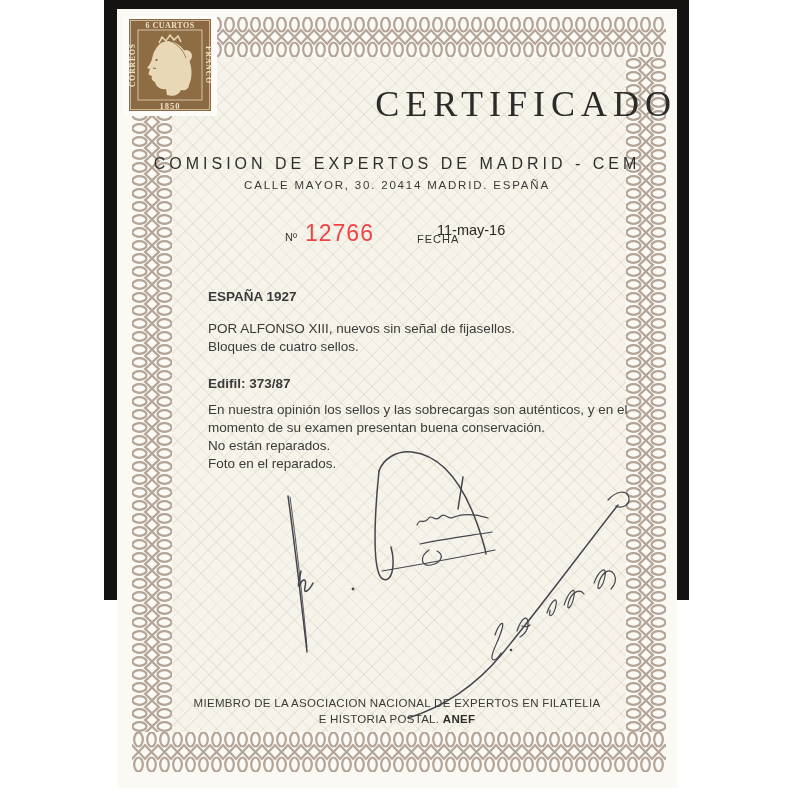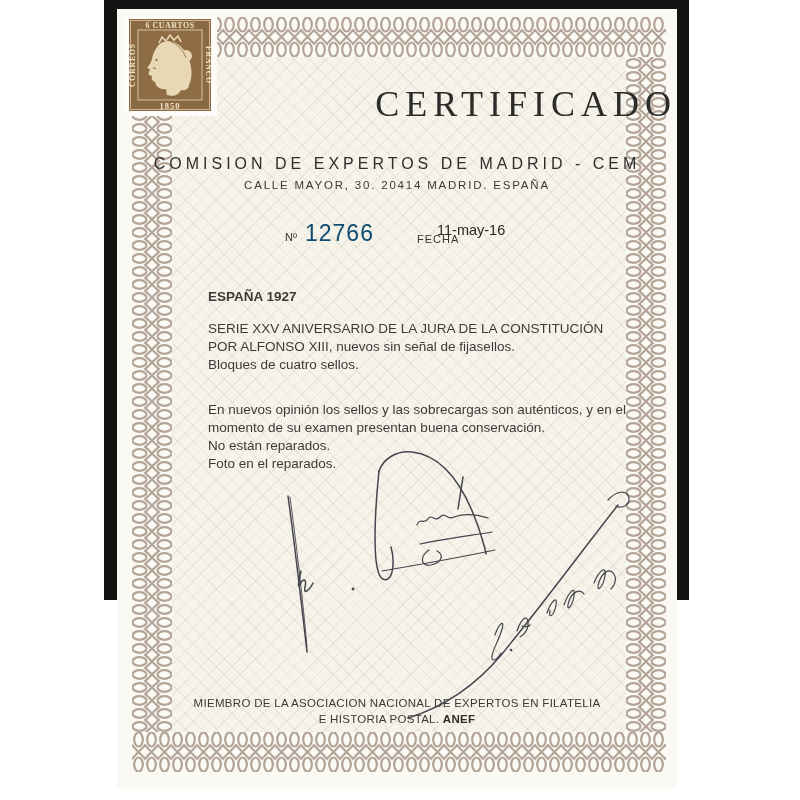--- a/index.html
+++ b/index.html
@@ -17,21 +17,21 @@
   .band-left{left:15px;top:48px;}
   .band-right{left:509px;top:48px;}
   .stamp{position:absolute;left:6px;top:7px;width:94px;height:100px;}
   .title{position:absolute;left:0;top:74px;width:560px;text-align:right;
     font-family:"Liberation Serif",serif;font-size:36px;letter-spacing:6px;color:#2b2b29;}
   .org{position:absolute;left:0;top:146px;width:560px;text-align:center;
     font-size:16px;letter-spacing:4px;color:#2e2e2c;}
   .address{position:absolute;left:0;top:170px;width:560px;text-align:center;
     font-size:11.5px;letter-spacing:1.8px;color:#3a3a38;}
   .num-label{position:absolute;left:168px;top:222px;font-size:11px;color:#33332f;}
-  .num-value{position:absolute;left:188px;top:211px;font-size:23px;color:#0c4a6e;letter-spacing:1px;}
+  .num-value{position:absolute;left:188px;top:211px;font-size:23px;color:#ef4444;letter-spacing:1px;}
   .fecha-label{position:absolute;left:300px;top:224px;font-size:11px;letter-spacing:1px;color:#33332f;}
   .fecha-value{position:absolute;left:320px;top:213px;font-size:14.5px;color:#282824;}
   .body-text{position:absolute;left:91px;width:420px;font-size:13.5px;line-height:18px;color:#3b3b39;}
   .heading{top:279px;font-weight:bold;}
   .desc{top:311px;}
   .catalog{top:366px;font-weight:bold;}
   .opinion{top:392px;}
   .footer{position:absolute;left:0;top:686px;width:560px;text-align:center;
     font-size:11.5px;line-height:16px;letter-spacing:0.3px;color:#38383490;color:#3a3a36;}
   .footer b{font-weight:bold;color:#2c2c28;}
@@ -101,26 +101,26 @@
     <div class="org">COMISION DE EXPERTOS DE MADRID - CEM</div>
     <div class="address">CALLE MAYOR, 30. 20414 MADRID. ESPAÑA</div>
 
     <div class="num-label">Nº</div>
     <div class="num-value">12766</div>
     <div class="fecha-label">FECHA</div>
     <div class="fecha-value">11-may-16</div>
 
     <div class="body-text heading">ESPAÑA 1927</div>
     <div class="body-text desc">
-      <div>SERIE XXV ANIVERSARIO DE LA JURA DE LA CONSTITUCIÓN</div>
       <div>POR ALFONSO XIII, nuevos sin señal de fijasellos.</div>
       <div>Bloques de cuatro sellos.</div>
     </div>
+    <div class="body-text catalog">Edifil: 373/87</div>
     <div class="body-text opinion">
-      <div>En nuevos opinión los sellos y las sobrecargas son auténticos, y en el</div>
+      <div>En nuestra opinión los sellos y las sobrecargas son auténticos, y en el</div>
       <div>momento de su examen presentan buena conservación.</div>
       <div>No están reparados.</div>
       <div>Foto en el reparados.</div>
     </div>
 
     <svg class="signatures" viewBox="0 0 560 779">
       <g fill="none" stroke="#45454d" stroke-width="1.5" stroke-linecap="round">
 
         <g>
           <path d="M171,487 C177,530 184,590 190,643"></path>

